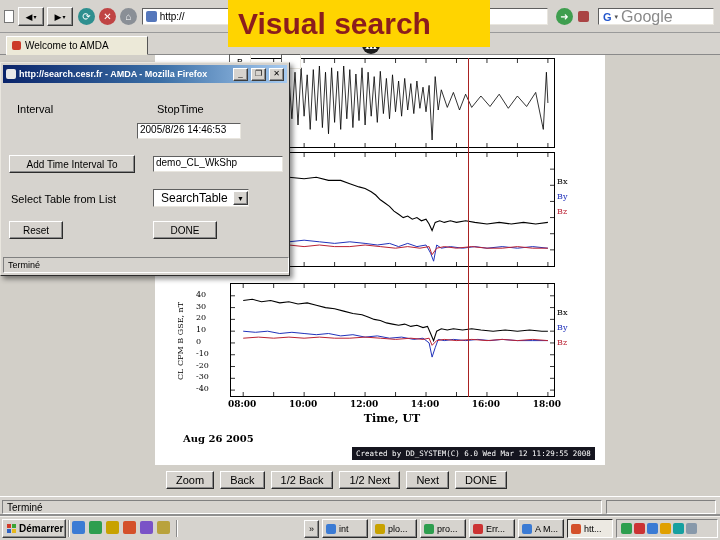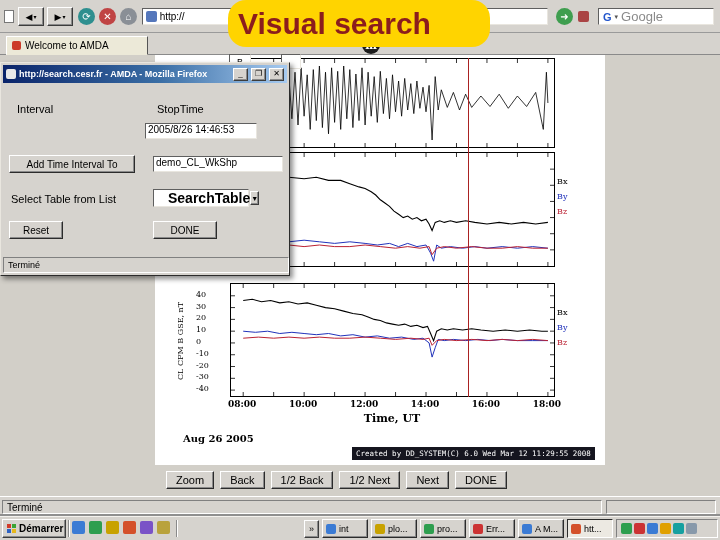--- a/index.html
+++ b/index.html
@@ -65,21 +65,21 @@
              padding:0 3px;gap:3px;cursor:default;}
   #dlg-title .t{color:#fff;font:bold 9px "Liberation Sans",sans-serif;white-space:nowrap;overflow:hidden;flex:1;}
   .dlg-sysbtn{width:15px;height:13px;font-size:8px;line-height:10px;display:flex;align-items:center;
               justify-content:center;cursor:pointer;}
   .dlg-label{position:absolute;font-size:11px;}
   .dlg-input{position:absolute;height:16px;font:10px "Liberation Sans",sans-serif;padding:0 2px;}
   .dlg-input input{border:none;outline:none;width:100%;font:10px "Liberation Sans",sans-serif;background:transparent;}
   .dlg-btn{position:absolute;font:10px "Liberation Sans",sans-serif;background:#d6d3ce;cursor:pointer;
            border:1px solid;border-color:#ffffff #2b2b2b #2b2b2b #ffffff;box-shadow:inset -1px -1px 0 #8a8a8a;}
   #dlg-select{position:absolute;left:152px;top:126px;width:96px;height:18px;display:flex;align-items:center;cursor:pointer;}
-  #dlg-select .val{flex:1;font-size:14px;padding-left:14px;font-weight:bold;}
+  #dlg-select .val{flex:1;font-size:12px;padding-left:7px;}
   #dlg-select .arrow-btn{width:15px;height:14px;font-size:7px;display:flex;align-items:center;justify-content:center;}
   #dlg-status{position:absolute;left:2px;top:194px;width:286px;height:16px;font-size:9px;display:flex;
               align-items:center;padding-left:4px;}
 
   
   #main-status{left:0;top:496px;width:720px;height:20px;background:#d6d3ce;border-top:1px solid #fff;z-index:6;}
   #main-status .pane{position:absolute;left:2px;top:3px;width:600px;height:14px;font-size:10px;
                      display:flex;align-items:center;padding-left:4px;background:#d6d3ce;}
   #main-status .pane2{position:absolute;left:606px;top:3px;width:110px;height:14px;background:#d6d3ce;}
   #taskbar{left:0;top:516px;width:720px;height:24px;background:#d6d3ce;border-top:1px solid #f4f2ee;
@@ -138,21 +138,21 @@
       <span class="mini-ico" style="background:#5577bb"></span>
       <input value="http://" style="">
     </div>
     <div class="tb-round" style="left:556px;background:#3f9e4f">
       <span>➜</span>
     </div>
     <span class="abs mini-ico" style="left:578px;top:11px;background:#aa4444"></span>
     <div id="searchbox" class="abs sunken">
       <span style="color:#2255cc;font-weight:bold;font-size:11px">G</span>
       <span style="font-size:7px;color:#555">▾</span>
-      <span style="color:#8a8a8a;font-size:13px">Google</span>
+      <span style="color:#8a8a8a;font-size:16px">Google</span>
     </div>
   </div>
 
   <div id="tabbar" class="abs">
     <div id="tab1">
       <span class="mini-ico" style="background:#cc3b2a;width:9px;height:9px"></span>
       <span>Welcome to AMDA</span>
     </div>
     <div id="mlogo">
       <span>m</span>
@@ -303,21 +303,21 @@
           <span>❐</span>
         </span>
       <span class="dlg-sysbtn bevel-out">
           <span>✕</span>
         </span>
     </div>
 
     <span class="dlg-label" style="left:16px;top:40px">Interval</span>
     <span class="dlg-label" style="left:156px;top:40px">StopTime</span>
 
-    <div class="dlg-input sunken" style="left:144px;top:60px;width:112px">
+    <div class="dlg-input sunken" style="left:136px;top:60px;width:104px">
       <input value="2005/8/26 14:46:53" style="">
     </div>
 
     <button class="dlg-btn" style="left:8px;top:92px;width:126px;height:18px">Add Time Interval To</button>
     <div class="dlg-input sunken" style="left:152px;top:93px;width:130px">
       <input value="demo_CL_WkShp" style="">
     </div>
 
     <span class="dlg-label" style="left:10px;top:130px">Select Table from List</span>
     <div id="dlg-select" class="sunken">
@@ -390,21 +390,21 @@
     <div id="tray" class="bevel-in">
         <div class="tray-ico" style="background: rgb(46, 158, 79);"></div>
         <div class="tray-ico" style="background: rgb(204, 51, 51);"></div>
         <div class="tray-ico" style="background: rgb(59, 123, 212);"></div>
         <div class="tray-ico" style="background: rgb(224, 160, 0);"></div>
         <div class="tray-ico" style="background: rgb(22, 160, 160);"></div>
         <div class="tray-ico" style="background: rgb(136, 153, 170);"></div>
       </div>
   </div>
 
-  <div id="banner" class="abs" style="background: rgb(255, 212, 0); color: rgb(139, 29, 29); border-radius: 18px;">
+  <div id="banner" class="abs" style="background: rgb(255, 212, 0); color: rgb(139, 29, 29);">
     <span>Visual search</span>
   </div>
 
 <div class="legend" style="left: 557px; top: 174px;">
       <span class="legend-item" style="color: rgb(0, 0, 0);">Bx</span>
       <span class="legend-item" style="color: rgb(34, 51, 187);">By</span>
       <span class="legend-item" style="color: rgb(187, 34, 51);">Bz</span>
     </div>
     <span class="x-tick" style="left: 224.189px; top: 399px;">08:00</span>
     <span class="x-tick" style="left: 285.132px; top: 399px;">10:00</span>

